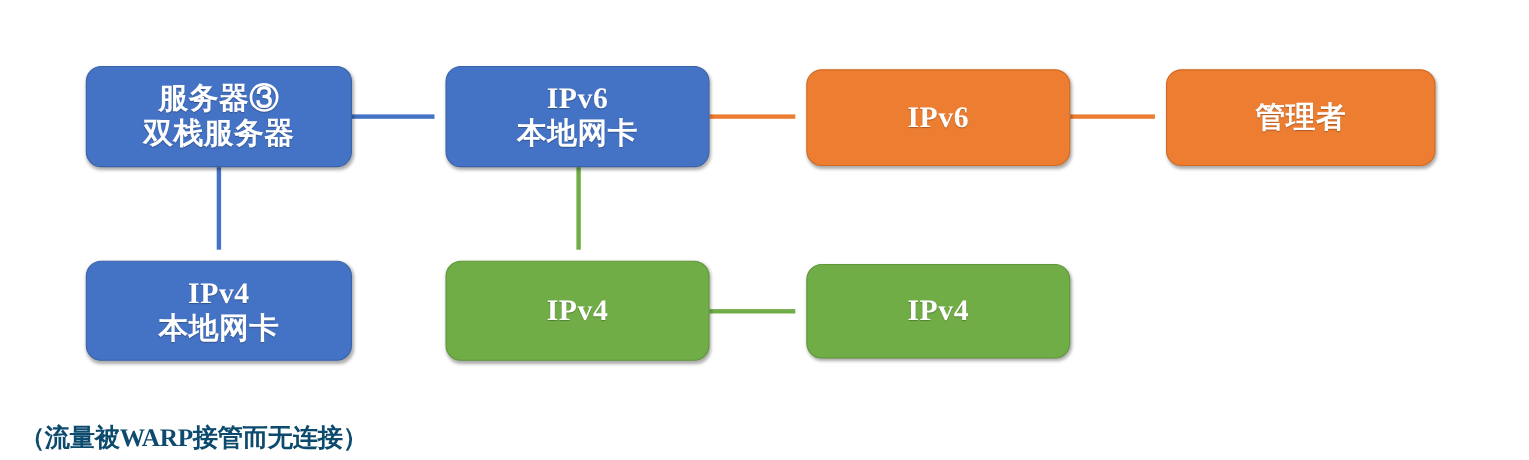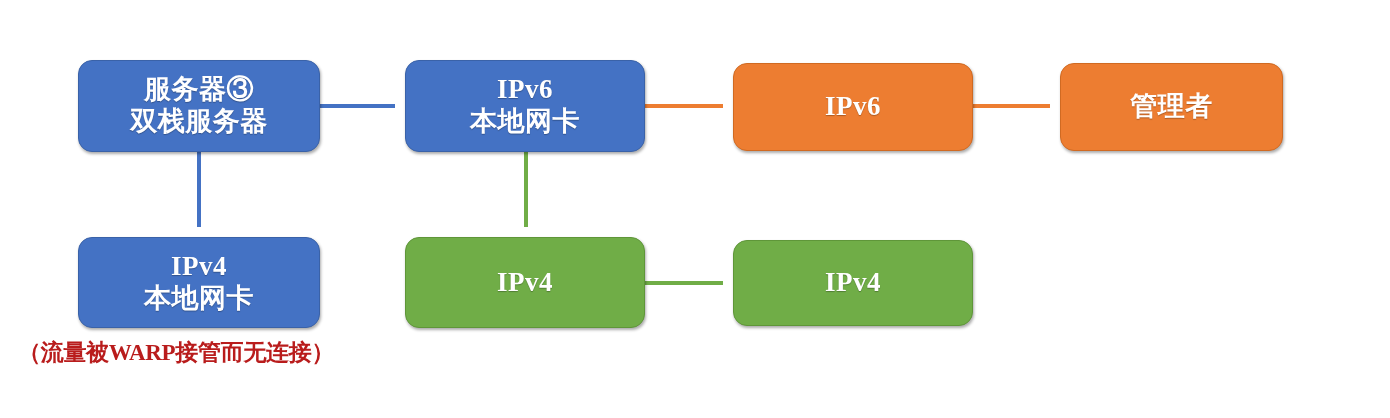--- a/index.html
+++ b/index.html
@@ -80,23 +80,24 @@
   .edge-label {
     position: absolute;
     font-weight: bold;
     font-size: 22px;
     white-space: nowrap;
   }
   .caption {
     position: absolute;
     font-weight: bold;
     font-size: 23px;
-    color: #b91c1c;
+    color: #0c4a6e;
     white-space: nowrap;
     letter-spacing: -0.3px;
+    margin-top: 45px;
   }
 </style>
 </head>
 <body>
 
 <div id="canvas">
 
   <div class="conn" style="left:320px; top:104px; width:85px;">
     <div class="shaft-h blue-fill" style="width:75px;"></div>
     <div class="arrowhead-r blue-head" style="left:70px; top:-6px; border-left-width:14px;"></div>
@@ -134,21 +135,21 @@
 
   <div class="node blue" style="left:405px; top:60px; width:240px; height:92px;">
     <span class="line1">IPv6</span>
     <span class="line2">本地网卡</span>
   </div>
 
   <div class="node orange" style="left:733px; top:63px; width:240px; height:88px;">
     <span class="line1">IPv6</span>
   </div>
 
-  <div class="node orange" style="left:1060px; top:63px; width:223px; height:88px;">
+  <div class="node orange" style="left:1060px; top:63px; width:245px; height:88px;">
     <span class="line1">管理者</span>
   </div>
 
   <div class="node blue" style="left:78px; top:237px; width:242px; height:91px;">
     <span class="line1">IPv4</span>
     <span class="line2">本地网卡</span>
   </div>
 
   <div class="node green" style="left:405px; top:237px; width:240px; height:91px;">
     <span class="line1">IPv4</span>

